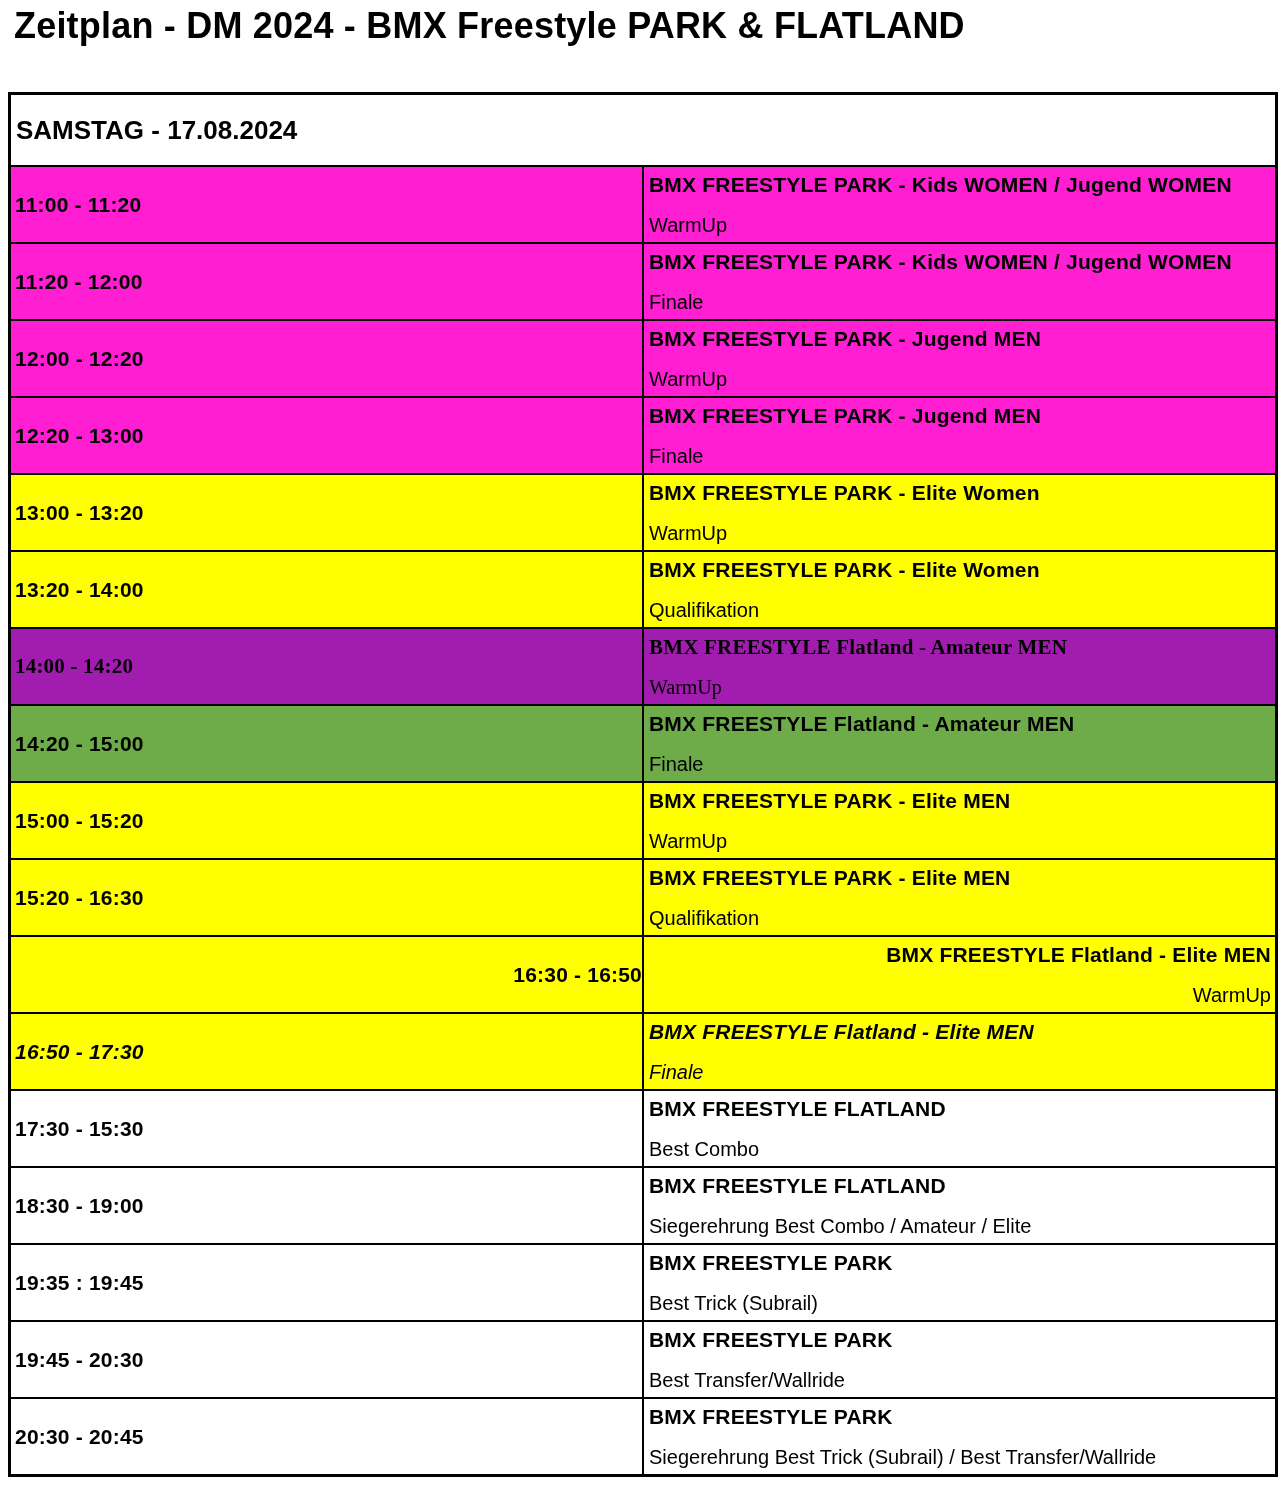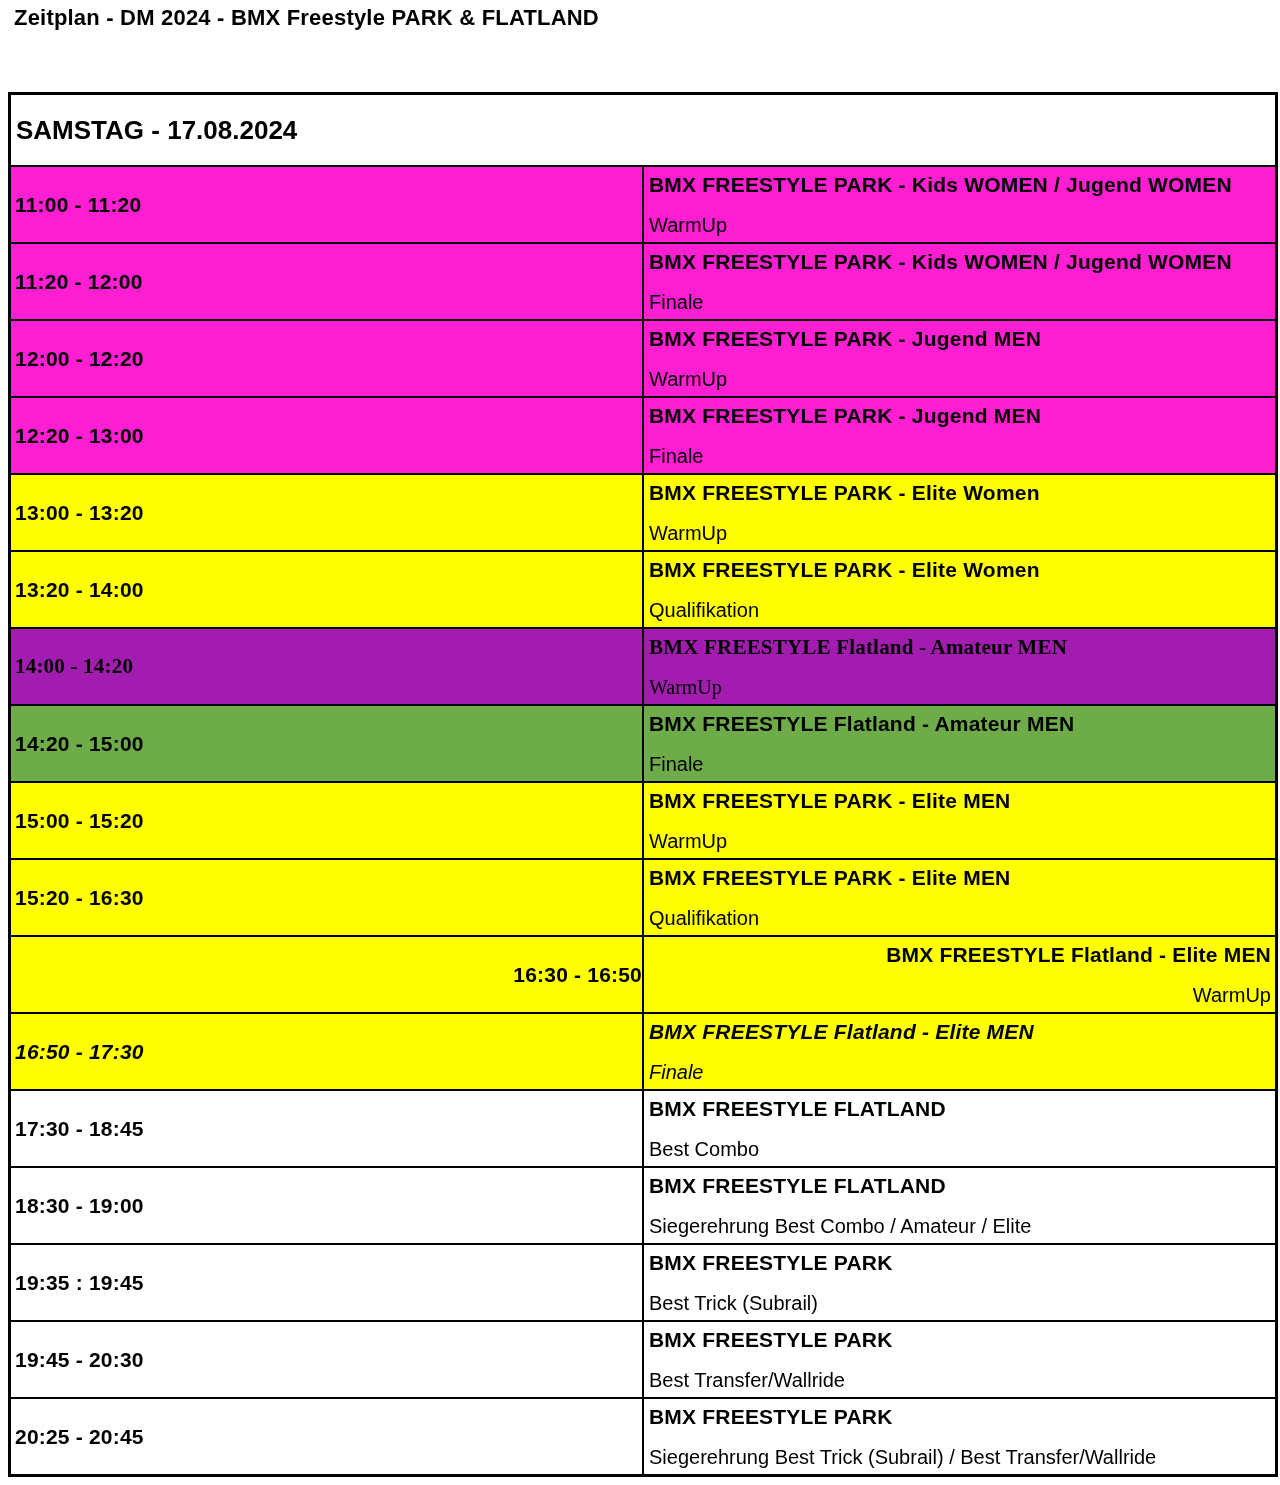--- a/index.html
+++ b/index.html
@@ -8,21 +8,21 @@
     background: #ffffff;
     width: 1280px;
     height: 1485px;
     font-family: "Liberation Sans", sans-serif;
     color: #000000;
     -webkit-font-smoothing: antialiased;
   }
   .doc-title {
     margin: 0;
     padding: 5px 0 0 14px;
-    font-size: 22px;
+    font-size: 36px;
     font-weight: bold;
     letter-spacing: 0.2px;
   }
   table.schedule {
     position: absolute;
     top: 92px;
     left: 8px;
     width: 1270px;
     border-collapse: collapse;
     border: 3px solid #000000;
@@ -193,21 +193,21 @@
       <span>16:50 - 17:30</span>
     </td>
     <td class="event-cell">
       <div class="event-title">BMX FREESTYLE Flatland - Elite MEN</div>
       <div class="event-phase">Finale</div>
     </td>
   </tr>
 
   <tr style="background: rgb(255, 255, 255);">
     <td class="time-cell">
-      <span>17:30 - 18:45</span>
+      <span>17:30 - 15:30</span>
     </td>
     <td class="event-cell">
       <div class="event-title">BMX FREESTYLE FLATLAND</div>
       <div class="event-phase">Best Combo</div>
     </td>
   </tr>
 
   <tr style="background: rgb(255, 255, 255);">
     <td class="time-cell">
       <span>18:30 - 19:00</span>
@@ -233,21 +233,21 @@
       <span>19:45 - 20:30</span>
     </td>
     <td class="event-cell">
       <div class="event-title">BMX FREESTYLE PARK</div>
       <div class="event-phase">Best Transfer/Wallride</div>
     </td>
   </tr>
 
   <tr style="background: rgb(255, 255, 255);">
     <td class="time-cell">
-      <span>20:25 - 20:45</span>
+      <span>20:30 - 20:45</span>
     </td>
     <td class="event-cell">
       <div class="event-title">BMX FREESTYLE PARK</div>
       <div class="event-phase">Siegerehrung Best Trick (Subrail) / Best Transfer/Wallride</div>
     </td>
   </tr>
 </tbody>
   </table>
 </div>
 

